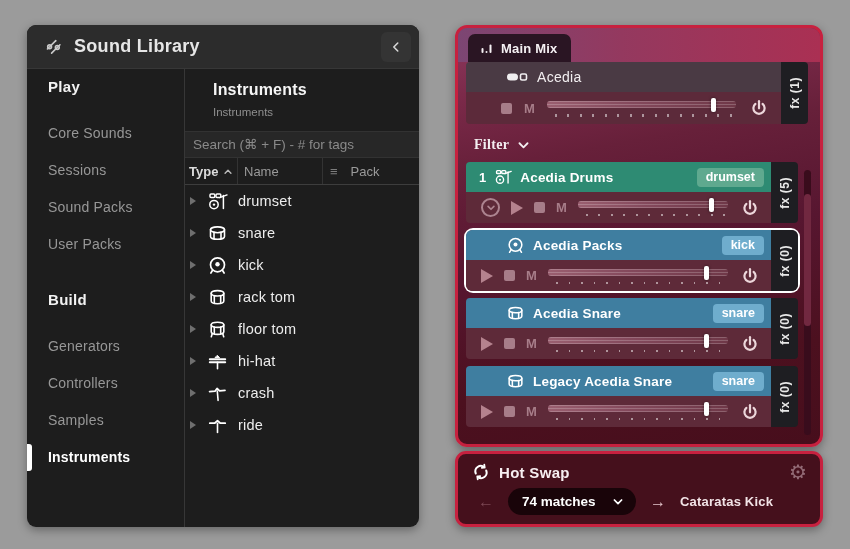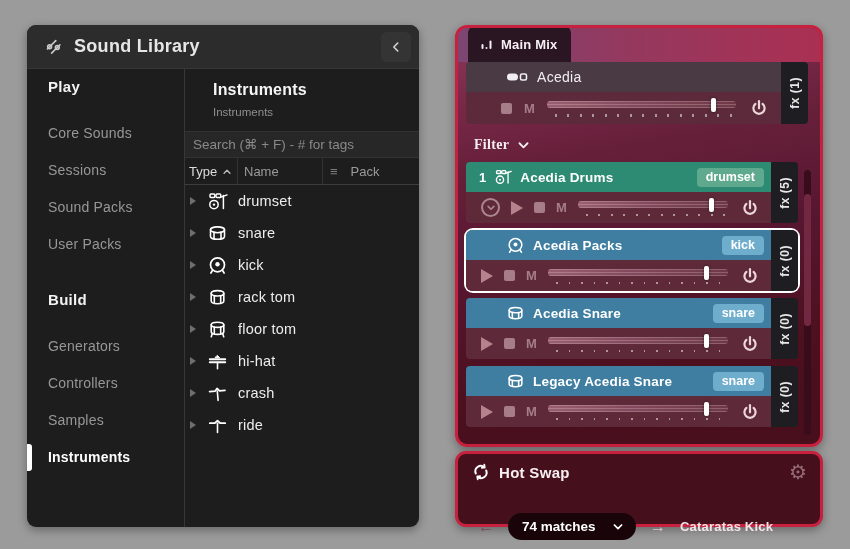--- a/index.html
+++ b/index.html
@@ -42,40 +42,40 @@
   .content-crumb { color:#8f8f8f; font-size:11.5px; margin:7px 0 0 28px; }
   .search-field {
     margin-top:13px; height:27px; width:100%;
     background:#272727; border:none; border-top:1px solid #323232; border-bottom:1px solid #323232;
     color:#bdbdbd; font-size:13.5px; padding:0 8px; outline:none;
     font-family:"Liberation Sans", sans-serif;
   }
   .search-field::placeholder { color:#8a8a8a; opacity:1; }
   .table-head { height:27px; display:flex; align-items:center; border-bottom:1px solid #3d3d3d; color:#9a9a9a; font-size:13px; }
   .th { display:flex; align-items:center; gap:5px; height:100%; }
-  .th-type { width:52px; padding-left:4px; color:#dcdcdc; font-weight:400; }
+  .th-type { width:52px; padding-left:4px; color:#dcdcdc; font-weight:700; }
   .th-name { width:85px; border-left:1px solid #333; padding-left:6px; }
   .th-pack { flex:1; border-left:1px solid #333; padding-left:7px; gap:13px; }
   .col-menu-glyph { color:#7d7d7d; font-size:13px; }
   .row-list { flex:1; }
   .lib-row { height:32px; display:flex; align-items:center; gap:0; padding-left:5px; cursor:pointer; }
   .disclosure { width:0; height:0; border-left:6px solid #6f6f6f; border-top:4.5px solid transparent; border-bottom:4.5px solid transparent; margin-right:8px; }
   .row-icon { width:26px; display:flex; justify-content:center; margin-right:8px; }
   .row-name { color:#ededed; font-size:14.5px; letter-spacing:.2px; }
 
   
   .mixer-panel {
     position:absolute; left:455px; top:25px; width:368px; height:422px;
     border:3px solid #c7213f; border-radius:12px;
     background:linear-gradient(170deg,#8e3a60 0%, #7c2a4a 14%, #67203a 30%, #571630 52%, #4c101f 78%, #470e1c 100%);
     overflow:hidden; box-shadow:0 3px 10px rgba(0,0,0,.35);
   }
   .tab-row { height:34px; display:flex; align-items:flex-end; padding-left:10px;
     background:linear-gradient(90deg,#7c4673 0%, #94395f 45%, #aa3053 100%); }
-  .mix-tab { height:36px; background:#2a1523; border-radius:7px 7px 0 0; display:flex; align-items:center; gap:7px; padding:0 13px; cursor:pointer; }
+  .mix-tab { height:28px; background:#2a1523; border-radius:7px 7px 0 0; display:flex; align-items:center; gap:7px; padding:0 13px; cursor:pointer; }
   .mix-tab-label { color:#f5f0f3; font-size:13px; font-weight:700; letter-spacing:.2px; }
 
   .master-strip { display:flex; margin:0 12px 0 8px; height:62px; }
   .strip-main { flex:1; border-radius:4px 0 0 4px; overflow:hidden; display:flex; flex-direction:column; }
   .strip-head { height:30px; background:#4a3a44; display:flex; align-items:center; gap:9px; padding-left:40px; }
   .strip-name { color:#f2eef0; font-size:14px; font-weight:400; letter-spacing:.3px; }
   .strip-ctls { height:32px; background:#5c2a3a; display:flex; align-items:center; gap:12px; padding:0 13px 0 35px; }
 
   .fx-tab { width:27px; flex:0 0 27px; background:#1e1e22; color:#e8e8e8; display:flex; align-items:center; justify-content:center; border-radius:0 4px 4px 0; cursor:pointer; }
   .fx-tab span { writing-mode:vertical-rl; transform:rotate(180deg); font-size:12px; font-weight:600; letter-spacing:.5px; }
@@ -116,21 +116,21 @@
   .knob { flex:0 0 18px; cursor:pointer; }
 
   .scrollbar { position:absolute; right:9px; top:142px; bottom:9px; width:7px; background:#390c1c; border-radius:4px; }
   .scroll-thumb { position:absolute; left:0; top:24px; width:7px; height:132px; background:#712840; border-radius:4px; cursor:pointer; }
 
   
   .hotswap-panel {
     position:absolute; left:455px; top:451px; width:368px; height:76px;
     border:3px solid #c7213f; border-radius:11px; background:#45101c;
     box-shadow:0 3px 10px rgba(0,0,0,.35);
-    display:flex; flex-direction:column;gap:25px;
+    display:flex; flex-direction:column;
   }
   .hs-head { display:flex; align-items:center; gap:9px; padding:8px 13px 0 14px; }
   .hs-title { color:#f7eef1; font-size:15px; font-weight:700; letter-spacing:.3px; flex:1; }
   .gear-icon { color:#936b76; font-size:20px; cursor:pointer; line-height:1; }
   .hs-row { display:flex; align-items:center; gap:14px; padding:6px 14px 0 20px; }
   .nav-arrow { font-size:16px; cursor:pointer; line-height:1; }
   .nav-arrow.prev { color:#7c4854; }
   .nav-arrow.next { color:#e3c4ca; }
   .hs-pill { height:27px; min-width:128px; background:#190409; border-radius:14px; display:flex; align-items:center; justify-content:space-between; gap:14px; padding:0 12px 0 14px; cursor:pointer; }
   .hs-pill-label { color:#ffffff; font-size:13.5px; font-weight:700; }

